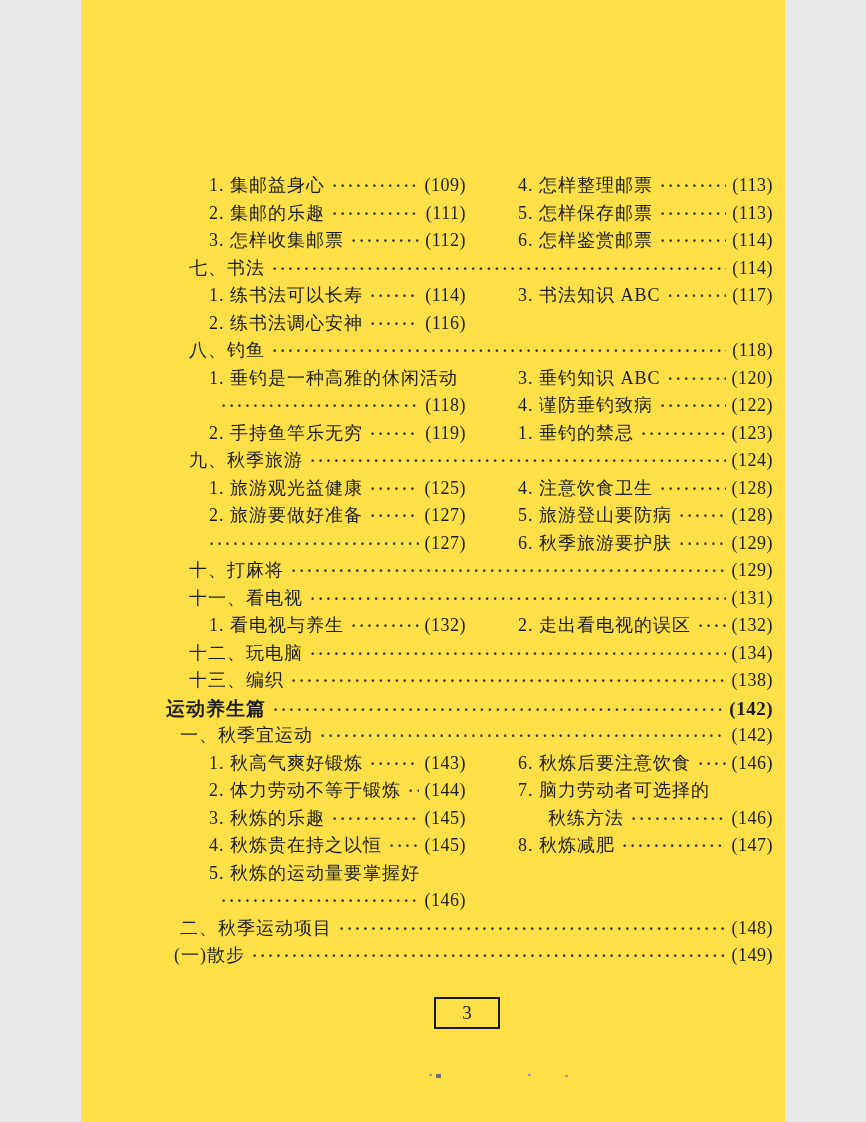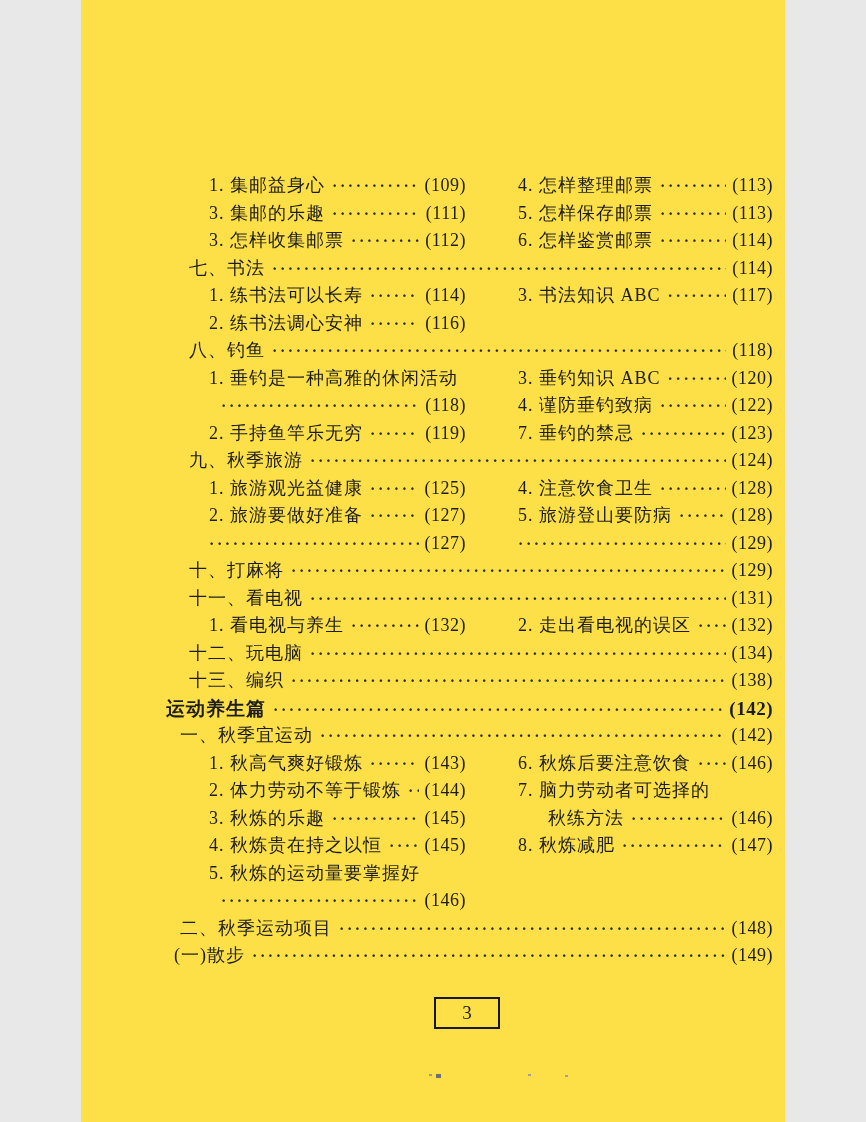--- a/index.html
+++ b/index.html
@@ -62,21 +62,21 @@
           <span class="p">(109)</span>
         </div>
         <div class="cell cr">
           <span class="t">4. 怎样整理邮票</span>
           <span class="dots">········································································································································································································</span>
           <span class="p">(113)</span>
         </div>
       </div>
       <div class="row pair">
         <div class="cell cl">
-          <span class="t">3. 集邮的乐趣</span>
+          <span class="t">2. 集邮的乐趣</span>
           <span class="dots">········································································································································································································</span>
           <span class="p">(111)</span>
         </div>
         <div class="cell cr">
           <span class="t">5. 怎样保存邮票</span>
           <span class="dots">········································································································································································································</span>
           <span class="p">(113)</span>
         </div>
       </div>
       <div class="row pair">
@@ -141,21 +141,21 @@
           <span class="p">(122)</span>
         </div>
       </div>
       <div class="row pair">
         <div class="cell cl">
           <span class="t">2. 手持鱼竿乐无穷</span>
           <span class="dots">········································································································································································································</span>
           <span class="p">(119)</span>
         </div>
         <div class="cell cr">
-          <span class="t">7. 垂钓的禁忌</span>
+          <span class="t">1. 垂钓的禁忌</span>
           <span class="dots">········································································································································································································</span>
           <span class="p">(123)</span>
         </div>
       </div>
       <div class="row sec lv-num">
         <span class="t">九、秋季旅游</span>
         <span class="dots">········································································································································································································</span>
         <span class="p">(124)</span>
       </div>
       <div class="row pair">
@@ -181,20 +181,21 @@
           <span class="dots">········································································································································································································</span>
           <span class="p">(128)</span>
         </div>
       </div>
       <div class="row pair">
         <div class="cell cl">
           <span class="dots">········································································································································································································</span>
           <span class="p">(127)</span>
         </div>
         <div class="cell cr">
+          <span class="t">6. 秋季旅游要护肤</span>
           <span class="dots">········································································································································································································</span>
           <span class="p">(129)</span>
         </div>
       </div>
       <div class="row sec lv-num">
         <span class="t">十、打麻将</span>
         <span class="dots">········································································································································································································</span>
         <span class="p">(129)</span>
       </div>
       <div class="row sec lv-num">

